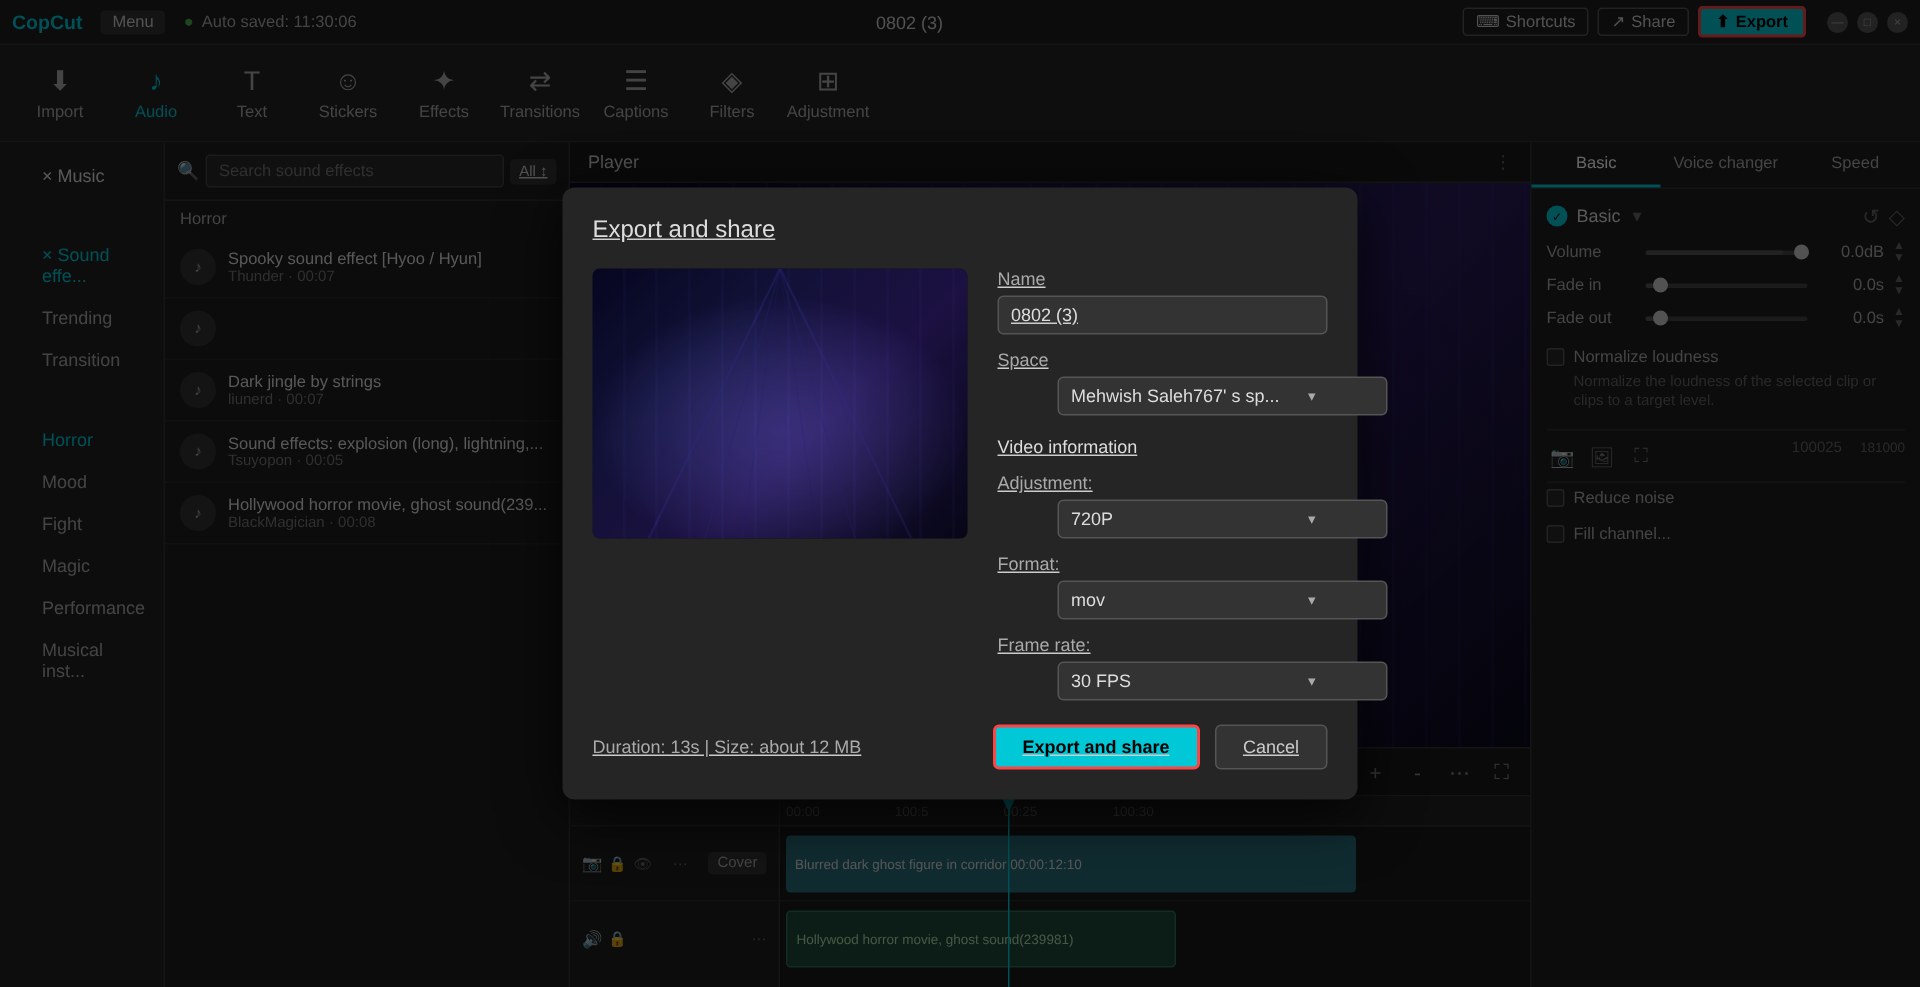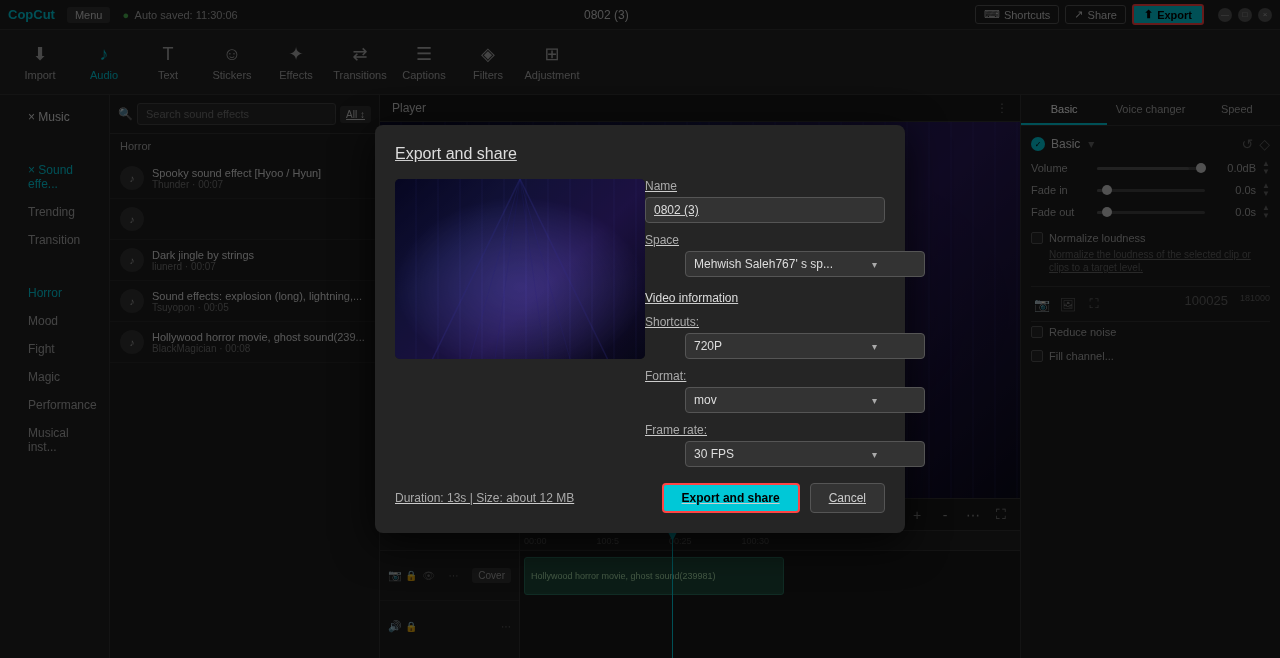--- a/index.html
+++ b/index.html
@@ -67,37 +67,37 @@
     .slider-label { width: 60px; color: #aaa; font-size: 11px; }
     .slider-track { flex: 1; height: 3px; background: #444; border-radius: 2px; position: relative; }
     .slider-fill { height: 100%; background: #555; border-radius: 2px; }
     .slider-thumb { width: 10px; height: 10px; background: #ccc; border-radius: 50%; position: absolute; top: -3.5px; right: -1px; }
     .slider-value { width: 45px; text-align: right; color: #aaa; font-size: 11px; }
     .slider-arrows { display: flex; flex-direction: column; }
     .arrow-btn { background: none; border: none; color: #666; font-size: 8px; cursor: pointer; line-height: 1; }
     .checkbox-row { display: flex; align-items: center; gap: 6px; margin-bottom: 4px; }
     .checkbox-sq { width: 12px; height: 12px; background: #2a2a2a; border: 1px solid #555; border-radius: 2px; }
     .cb-label { color: #aaa; font-size: 11px; }
-    .cb-desc { color: #666; font-size: 10px; padding-left: 18px; margin-top: 2px; line-height: 1.3; text-decoration: underline; }
+    .cb-desc { color: #666; font-size: 10px; padding-left: 18px; margin-top: 2px; line-height: 1.3; }
     .right-icons-row { display: flex; gap: 4px; padding: 6px 0; border-top: 1px solid #333; border-bottom: 1px solid #333; margin: 4px 0; }
     .ri-btn { width: 22px; height: 22px; background: none; border: none; color: #777; cursor: pointer; font-size: 13px; display: flex; align-items: center; justify-content: center; }
 
     
     .timeline { height: 160px; background: #1a1a1a; border-top: 1px solid #333; position: relative; display: flex; flex-direction: column; }
     .timeline-toolbar { display: flex; align-items: center; padding: 4px 8px; gap: 6px; border-bottom: 1px solid #333; height: 32px; }
     .tl-btn { background: none; border: none; color: #888; cursor: pointer; font-size: 14px; width: 22px; height: 22px; display: flex; align-items: center; justify-content: center; }
     .tl-separator { width: 1px; height: 16px; background: #444; margin: 0 4px; }
     .timeline-content { flex: 1; position: relative; overflow: hidden; }
     .track-cover { background: #333; border-radius: 3px; padding: 2px 6px; font-size: 10px; color: #aaa; margin-left: auto; cursor: pointer; }
 
     
     .modal-overlay { position: absolute; top: 0; left: 0; right: 0; bottom: 0; background: rgba(0,0,0,0.6); z-index: 100; display: flex; align-items: center; justify-content: center; text-decoration: underline; }
     .modal { background: #252525; border-radius: 8px; width: 530px; padding: 20px; box-shadow: 0 10px 40px rgba(0,0,0,0.8); }
     .modal-title { font-size: 16px; color: #ddd; margin-bottom: 16px; font-weight: 500; }
-    .modal-body { display: flex; }
+    .modal-body { display: flex; gap: 20px; }
     .modal-preview { width: 250px; height: 180px; background: #111; border-radius: 5px; overflow: hidden; flex-shrink: 0; }
     .preview-video-bg { width: 100%; height: 100%; background: linear-gradient(135deg, #0a0a2a 0%, #1a1a4a 30%, #2a1a5a 60%, #0a0a1a 100%); display: flex; align-items: center; justify-content: center; position: relative; }
     .corridor-effect { position: absolute; inset: 0; background: repeating-linear-gradient(90deg, transparent 0px, transparent 20px, rgba(100,100,255,0.05) 20px, rgba(100,100,255,0.05) 22px); }
     .modal-fields { flex: 1; display: flex; flex-direction: column; gap: 10px; }
     .field-row { display: flex; flex-direction: column; gap: 4px; }
     .field-label { color: #aaa; font-size: 12px; }
     .field-input { background: #333; border: 1px solid #555; border-radius: 4px; color: #ddd; padding: 5px 8px; font-size: 12px; outline: none; width: 100%; }
     .field-select { background: #333; border: 1px solid #555; border-radius: 4px; color: #ddd; padding: 5px 8px; font-size: 12px; outline: none; width: 100%; appearance: none; cursor: pointer; margin-left: 40px; }
     .select-wrapper { position: relative; }
     .select-arrow { position: absolute; right: 8px; top: 50%; transform: translateY(-50%); color: #aaa; font-size: 10px; pointer-events: none; }
@@ -300,20 +300,25 @@
               <span style="font-size:10px; color:#666; margin-left:auto;">⋯</span>
             </div>
           </div>
           <div style="flex:1; position:relative; overflow:hidden;">
             <div style="height:20px; background:#222; border-bottom:1px solid #333; display:flex; align-items:center; padding:0 4px; gap:50px;">
               <span style="font-size:9px; color:#666;">00:00</span>
               <span style="font-size:9px; color:#666;">100:5</span>
               <span style="font-size:9px; color:#666;">00:25</span>
               <span style="font-size:9px; color:#666;">100:30</span>
             </div>
+            <div style="height:50px; border-bottom:1px solid #2a2a2a; position:relative;">
+              <div style="position:absolute; left:4px; top:6px; height:38px; width:380px; background:#2a6e7a; border-radius:3px; display:flex; align-items:center; padding:0 6px; overflow:hidden;">
+                <span style="font-size:9px; color:#ddd; white-space:nowrap;">Blurred dark ghost figure in corridor  00:00:12:10</span>
+              </div>
+            </div>
             <div style="height:50px; position:relative;">
               <div style="position:absolute; left:4px; top:6px; height:38px; width:260px; background:#1e4a3a; border-radius:3px; display:flex; align-items:center; padding:0 6px; overflow:hidden; border:1px solid #2a6e5a;">
                 <span style="font-size:9px; color:#aaddaa; white-space:nowrap;">Hollywood horror movie, ghost sound(239981)</span>
               </div>
             </div>
 
             <div style="position:absolute; top:0; left:152px; bottom:0; width:1px; background:#00c8d7; z-index:10; pointer-events:none;">
               <div style="width:10px; height:10px; background:#00c8d7; position:absolute; top:0; left:-4.5px; clip-path:polygon(50% 100%, 0 0, 100% 0);"></div>
             </div>
           </div>
@@ -379,21 +384,21 @@
           <div class="checkbox-sq"></div>
           <span class="cb-label">Normalize loudness</span>
         </div>
         <div class="cb-desc">Normalize the loudness of the selected clip or clips to a target level.</div>
       </div>
       <div class="right-icons-row">
         <button class="ri-btn">📷</button>
         <button class="ri-btn">🖼</button>
         <button class="ri-btn">⛶</button>
         <div style="flex:1;"></div>
-        <span style="font-size:13px; color:#666;">100025</span>
+        <span style="font-size:10px; color:#666;">100025</span>
         <span style="font-size:9px; color:#666; margin-left:8px;">181000</span>
       </div>
       <div class="right-section">
         <div class="checkbox-row">
           <div class="checkbox-sq"></div>
           <span class="cb-label">Reduce noise</span>
         </div>
       </div>
       <div class="right-section">
         <div class="checkbox-row">
@@ -438,21 +443,21 @@
           <span class="field-label">Space</span>
           <div class="select-wrapper">
             <select class="field-select">
               <option>Mehwish Saleh767' s sp...</option>
             </select>
             <span class="select-arrow">▾</span>
           </div>
         </div>
         <div class="video-info-title">Video information</div>
         <div class="field-row">
-          <span class="field-label">Shortcuts:</span>
+          <span class="field-label">Adjustment:</span>
           <div class="select-wrapper">
             <select class="field-select">
               <option>720P</option>
               <option>1080P</option>
               <option>4K</option>
             </select>
             <span class="select-arrow">▾</span>
           </div>
         </div>
         <div class="field-row">

